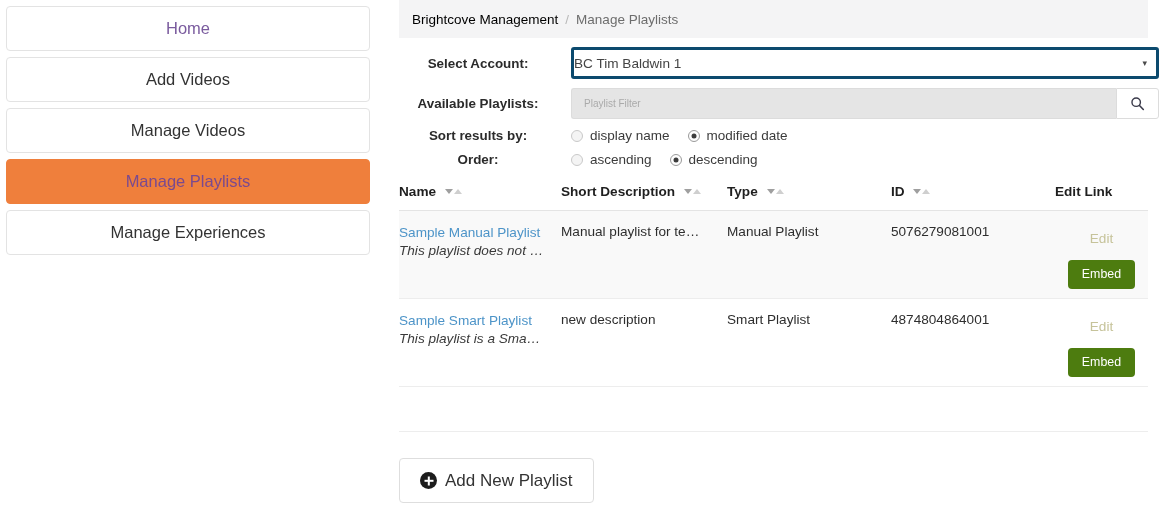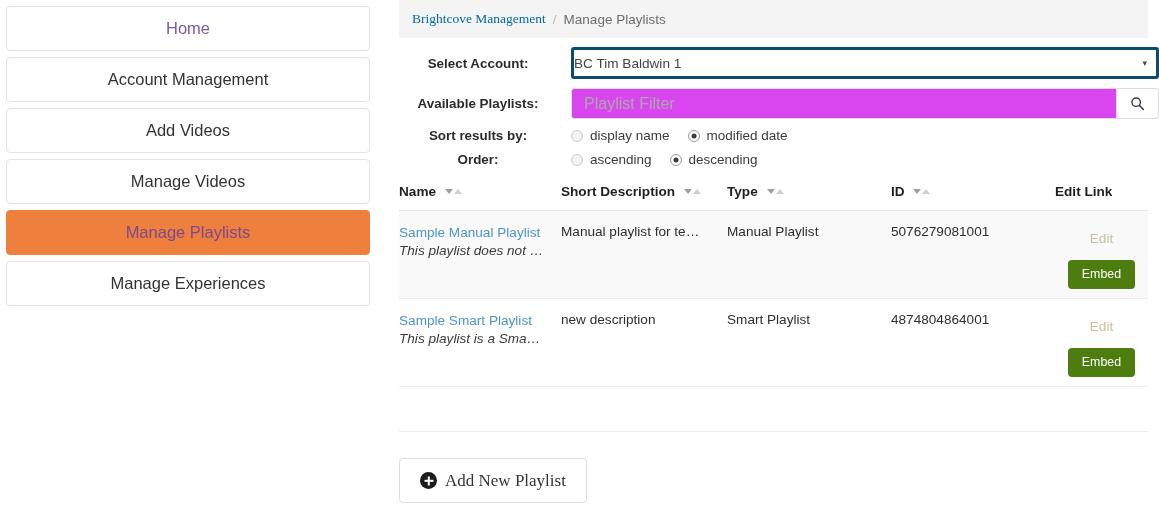--- a/index.html
+++ b/index.html
@@ -57,21 +57,21 @@
   
   #breadcrumb {
     height: 38px;
     background: #f4f4f5;
     display: flex;
     align-items: center;
     padding-left: 13px;
     font-size: 13.5px;
     width: 749px;
   }
-  #breadcrumb .crumb-link { color: #0369a1; cursor: pointer; font-family: Liberation Serif, serif; }
+  #breadcrumb .crumb-link { color: #000000; cursor: pointer; }
   #breadcrumb .crumb-sep { color: #b9b9b9; margin: 0 7px; }
   #breadcrumb .crumb-current { color: #6d6d6d; }
 
   
   .form-row {
     display: flex;
     align-items: center;
     margin-top: 9px;
   }
   .form-label {
@@ -107,23 +107,23 @@
     color: #4a4a4a;
   }
 
   .filter-group { flex: 1; display: flex; }
   .filter-input {
     flex: 1;
     height: 31px;
     border: 1px solid #dcdcdc;
     border-right: none;
     border-radius: 3px 0 0 3px;
-    background: #d946ef;
+    background: #e5e5e5;
     padding-left: 12px;
-    font-size: 16px;
+    font-size: 10px;
     color: #333;
     font-family: "Liberation Sans", sans-serif;
     outline: none;
   }
   .filter-input::placeholder { color: #aaaaaa; }
   .filter-btn {
     width: 43px;
     height: 31px;
     border: 1px solid #dcdcdc;
     border-radius: 0 3px 3px 0;
@@ -271,21 +271,21 @@
     height: 45px;
     padding: 0 20px;
     background: #ffffff;
     border: 1px solid #dedede;
     border-radius: 4px;
     display: inline-flex;
     align-items: center;
     font-size: 17px;
     color: #333333;
     cursor: pointer;
-    font-family: Liberation Serif, serif;
+    font-family: Liberation Sans, sans-serif;
   }
   .plus-circle {
     width: 17px; height: 17px;
     border-radius: 50%;
     background: #1c1c1c;
     position: relative;
     margin-right: 8px;
     flex: none;
   }
   .plus-circle::before, .plus-circle::after {
@@ -298,23 +298,20 @@
   .plus-circle::after  { width: 2.4px; height: 9px; transform: translate(-50%,-50%); }
 </style>
 </head>
 <body>
 
 <div id="page">
 
   <nav id="sidebar">
     <div class="nav-item home-link">
       <span>Home</span>
-    </div>
-    <div class="nav-item">
-      <span>Account Management</span>
     </div>
     <div class="nav-item">
       <span>Add Videos</span>
     </div>
     <div class="nav-item">
       <span>Manage Videos</span>
     </div>
     <div class="nav-item active">
       <span>Manage Playlists</span>
     </div>

